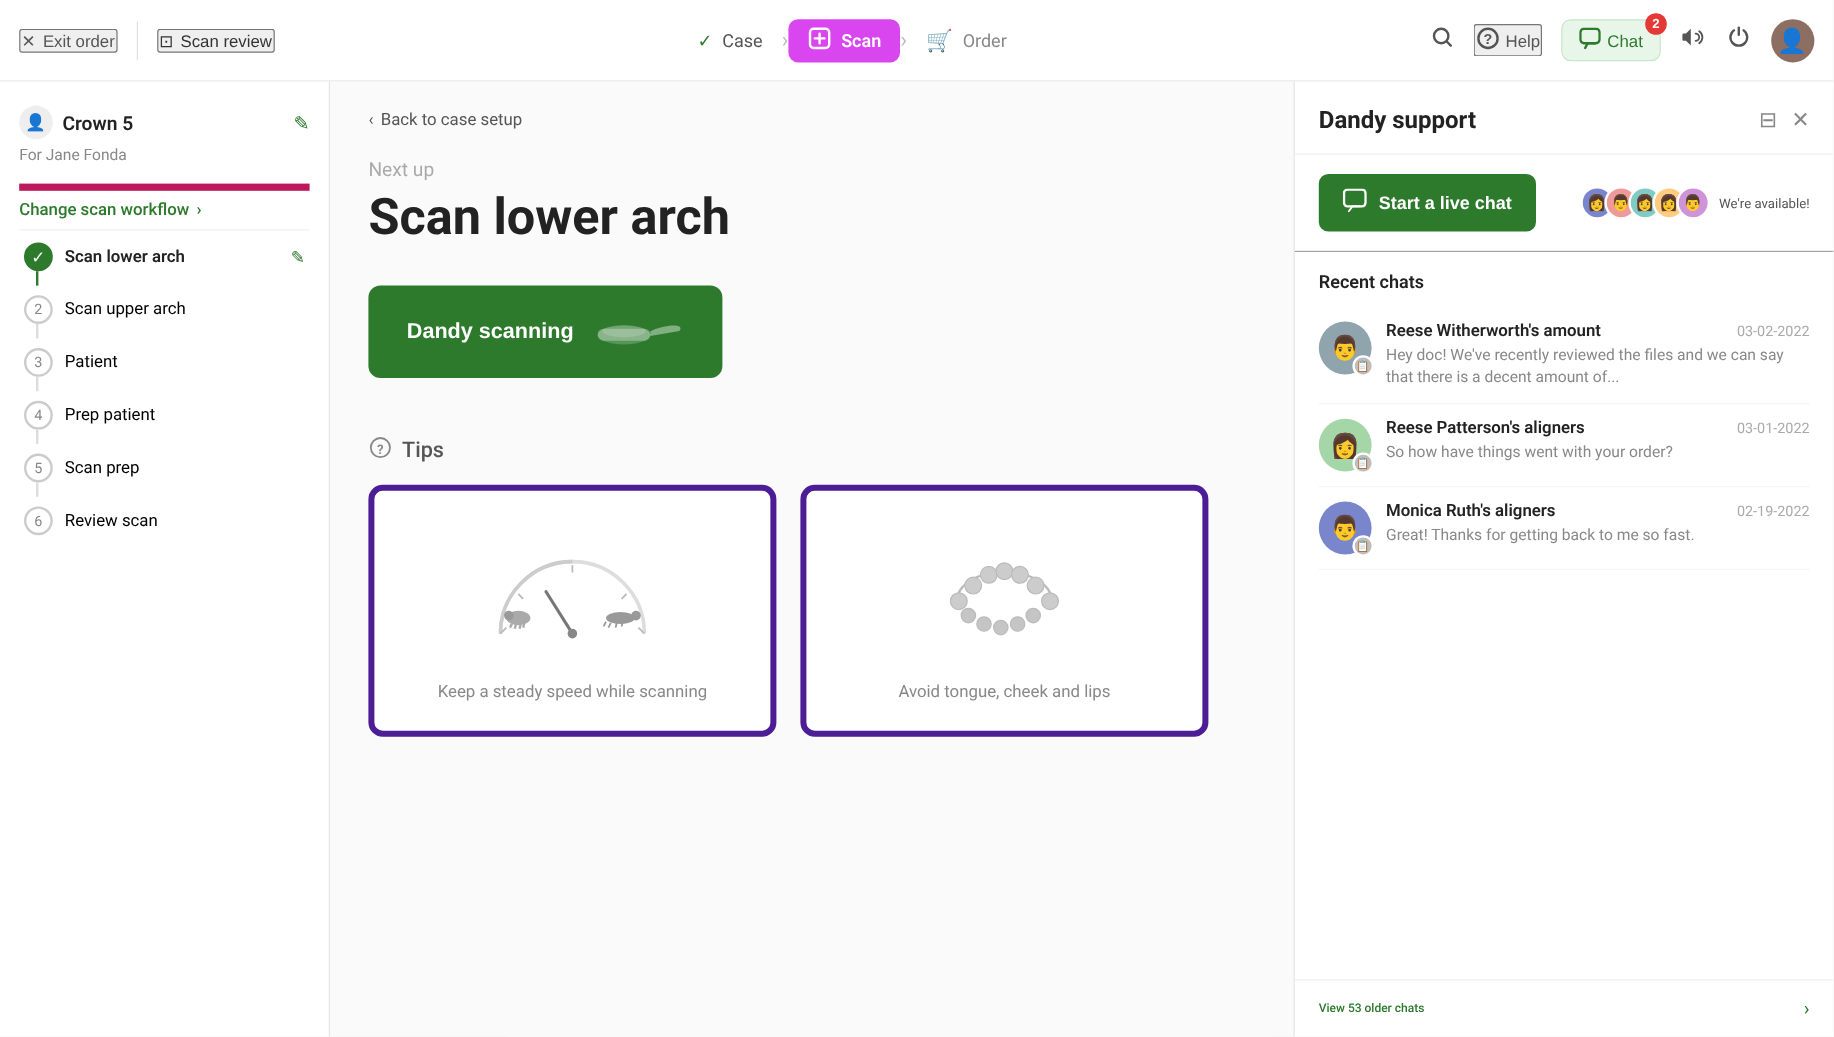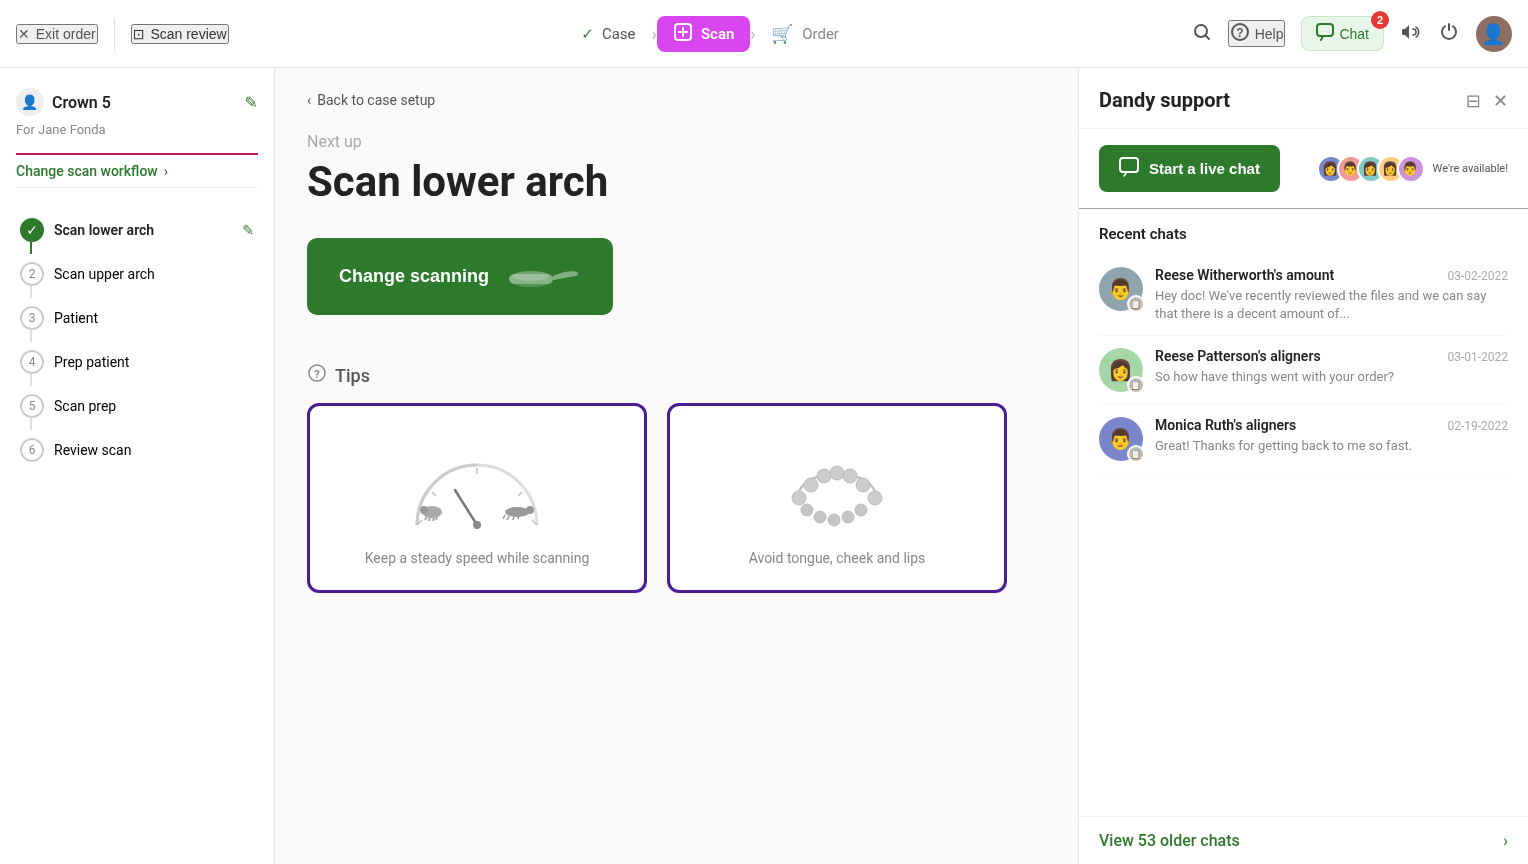--- a/index.html
+++ b/index.html
@@ -34,21 +34,21 @@
     
     .main-layout { display: flex; height: calc(864px - 68px); }
 
     
     .sidebar { width: 275px; background: #fff; border-right: 1px solid #e5e5e5; padding: 20px 16px; overflow-y: auto; flex-shrink: 0; }
     .case-header { display: flex; align-items: center; justify-content: space-between; margin-bottom: 6px; }
     .case-title { font-size: 16px; font-weight: 600; color: #222; display: flex; align-items: center; gap: 8px; }
     .case-icon { width: 28px; height: 28px; background: #eee; border-radius: 50%; display: flex; align-items: center; justify-content: center; font-size: 14px; }
     .edit-icon { color: #2d7a2d; font-size: 16px; cursor: pointer; }
     .case-subtitle { color: #888; font-size: 13px; margin-bottom: 16px; }
-    .change-workflow { display: flex; align-items: center; gap: 6px; color: #2d7a2d; font-size: 14px; font-weight: 500; cursor: pointer; margin-bottom: 20px; padding: 8px 0; border-top: 2px solid #be185d; border-bottom: 1px solid #f0f0f0; }
+    .change-workflow { display: flex; align-items: center; gap: 6px; color: #2d7a2d; font-size: 14px; font-weight: 500; cursor: pointer; padding: 8px 0; border-top: 6px solid #be185d; border-bottom: 1px solid #f0f0f0; }
 
     .step-list { list-style: none; }
     .step-row { display: flex; align-items: center; gap: 10px; padding: 10px 4px; position: relative; }
     .step-num { width: 24px; height: 24px; border-radius: 50%; background: #fff; border: 2px solid #ccc; display: flex; align-items: center; justify-content: center; font-size: 12px; color: #888; flex-shrink: 0; }
     .step-num.active { background: #2d7a2d; border-color: #2d7a2d; color: #fff; font-size: 14px; }
     .step-label { font-size: 14px; color: #000000; flex: 1; }
     .step-label.active { font-weight: 600; color: #222; }
     .step-edit { color: #2d7a2d; font-size: 14px; cursor: pointer; }
     .step-connector { position: absolute; left: 14px; top: 34px; width: 2px; height: 12px; background: #ddd; }
     .step-connector.active { background: #2d7a2d; }
@@ -62,21 +62,21 @@
     .start-scanning-btn {
       display: inline-flex; align-items: center; gap: 12px;
       background: #2d7a2d; color: #fff; border: none; border-radius: 10px;
       padding: 16px 32px; font-size: 18px; font-weight: 600; cursor: pointer;
       margin-bottom: 40px; position: relative; overflow: hidden;
     }
 
     .tips-section { margin-top: 8px; }
     .tips-header { display: flex; align-items: center; gap: 8px; color: #555; font-size: 18px; font-weight: 500; margin-bottom: 16px; }
     .tips-grid { display: flex; gap: 20px; }
-    .tip-card { background: #fff; border: 3px solid #4c1d95; border-radius: 12px; width: 340px; padding: 24px; display: flex; flex-direction: column; align-items: center; }
+    .tip-card { background: #fff; border: 5px solid #4c1d95; border-radius: 12px; width: 340px; padding: 24px; display: flex; flex-direction: column; align-items: center; gap: 16px; }
     .tip-visual { width: 180px; height: 120px; display: flex; align-items: center; justify-content: center; }
     .tip-label { color: #888; font-size: 14px; text-align: center; }
 
     
     .support-panel { width: 450px; background: #fff; border-left: 1px solid #e5e5e5; display: flex; flex-direction: column; flex-shrink: 0; }
     .support-header { display: flex; align-items: center; justify-content: space-between; padding: 20px 20px 16px; border-bottom: 1px solid #f0f0f0; }
     .support-title { font-size: 20px; font-weight: 700; color: #222; }
     .support-header-icons { display: flex; gap: 12px; }
     .panel-icon { color: #888; font-size: 18px; cursor: pointer; }
 
@@ -92,21 +92,21 @@
     .recent-chats-title { font-size: 15px; font-weight: 600; color: #222; margin-bottom: 12px; }
     .chat-item { display: flex; gap: 12px; padding: 12px 0; border-bottom: 1px solid #f5f5f5; cursor: pointer; }
     .chat-info { flex: 1; }
     .chat-top { display: flex; justify-content: space-between; align-items: baseline; margin-bottom: 4px; }
     .chat-name { font-size: 14px; font-weight: 600; color: #222; }
     .chat-date { font-size: 12px; color: #aaa; }
     .chat-preview { font-size: 13px; color: #888; line-height: 1.4; }
     .chat-av-img { width: 40px; height: 40px; border-radius: 50%; }
 
     .view-older { display: flex; align-items: center; justify-content: space-between; padding: 14px 20px; border-top: 1px solid #f0f0f0; cursor: pointer; }
-    .view-older-text { color: #2d7a2d; font-size: 16px; font-weight: 500; }
+    .view-older-text { color: #2d7a2d; font-size: 10px; font-weight: 500; }
     .view-older-arrow { color: #2d7a2d; font-size: 16px; }
 
     
     .av1 { background: #7986cb; }
     .av2 { background: #ef9a9a; }
     .av3 { background: #80cbc4; }
     .av4 { background: #ffcc80; }
     .av5 { background: #ce93d8; }
   </style>
 </head>
@@ -245,21 +245,21 @@
   <main class="main-content">
     <div class="back-link">
       <span>‹</span>
       <span>Back to case setup</span>
     </div>
 
     <div class="next-up-label">Next up</div>
     <h1 class="page-heading">Scan lower arch</h1>
 
     <button class="start-scanning-btn">
-      <span>Change scanning</span>
+      <span>Dandy scanning</span>
       <span>
         <svg width="80" height="40" viewBox="0 0 80 40" fill="none">
           <ellipse cx="30" cy="25" rx="22" ry="8" fill="rgba(255,255,255,0.2)"></ellipse>
           <rect x="8" y="20" width="44" height="10" rx="5" fill="rgba(255,255,255,0.3)"></rect>
           <path d="M52 22 C60 18 72 16 76 18 C78 19 77 22 75 22 L52 26" fill="rgba(255,255,255,0.4)"></path>
           <ellipse cx="30" cy="22" rx="18" ry="5" fill="rgba(255,255,255,0.15)"></ellipse>
         </svg>
       </span>
     </button>
 

